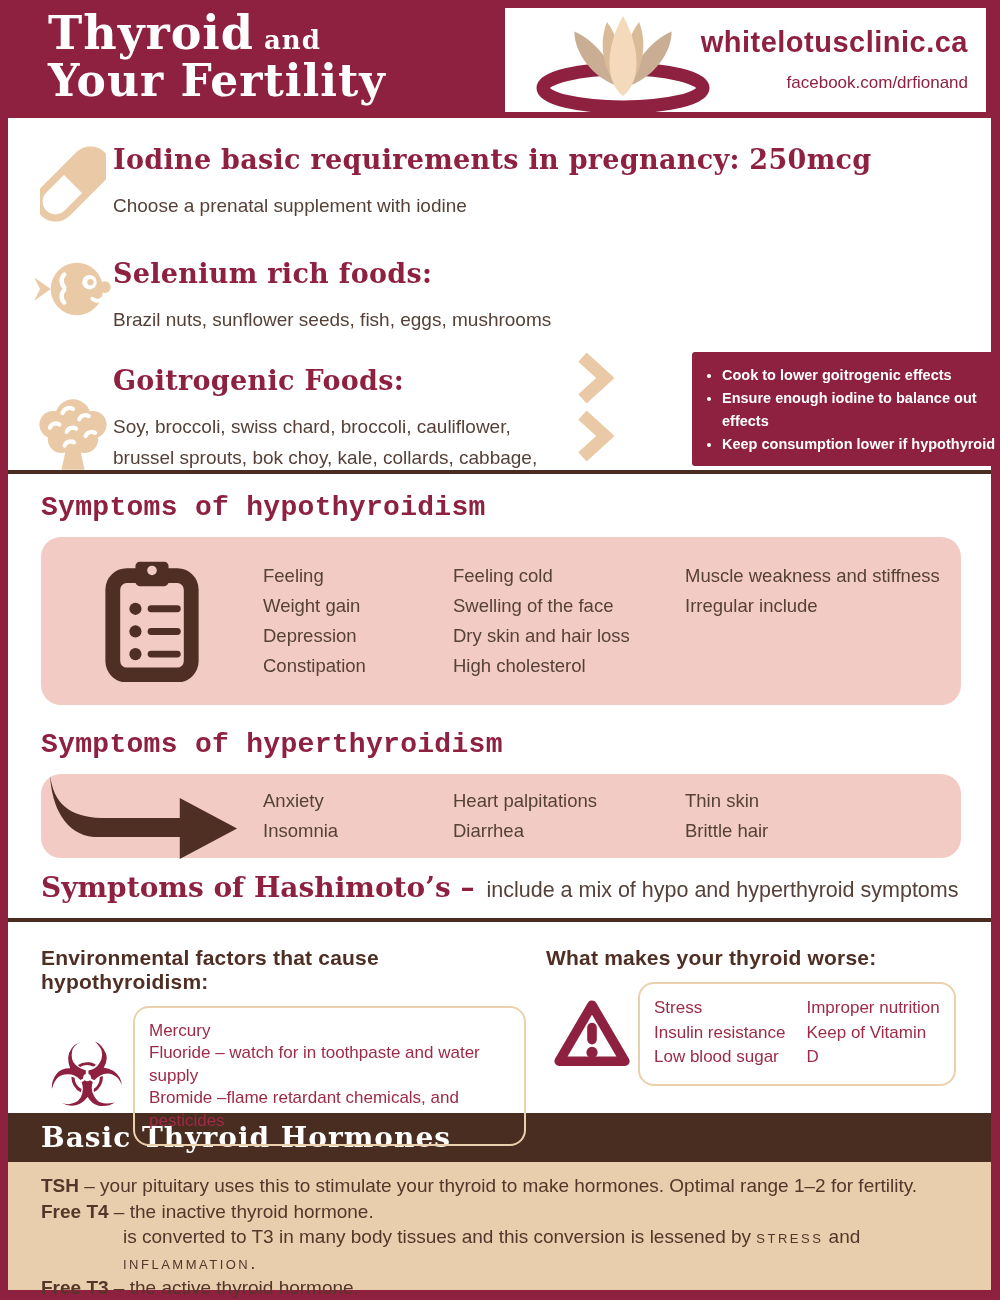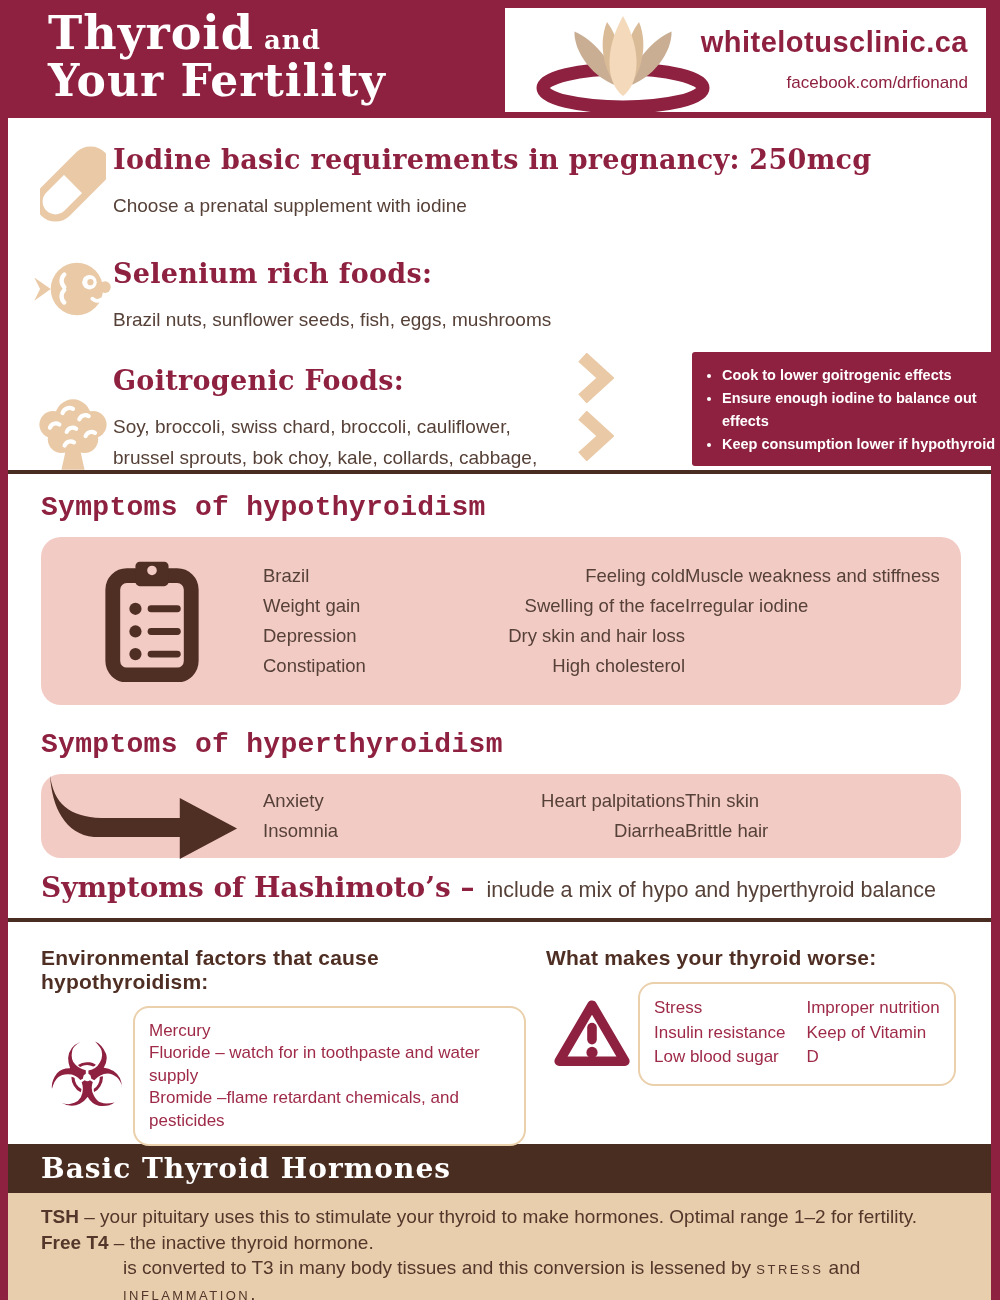--- a/index.html
+++ b/index.html
@@ -53,31 +53,31 @@
 
   
   .sec2{height:444px;position:relative;padding:18px 30px 0 33px;background:#fff;}
   .sym-heading{color:var(--maroon);font-size:28px;letter-spacing:.3px;font-family:Liberation Mono, monospace;}
   .pinkbox{background:var(--pink);border-radius:20px;margin-top:14px;position:relative;}
   .hypo-box{height:168px;display:flex;align-items:center;}
   .hypo-icon-col{width:222px;display:flex;justify-content:center;flex-shrink:0;}
   .sym-cols{display:flex;}
   .sym-col{color:var(--body-brown);font-size:18.5px;line-height:30px;}
   .sym-col-1{width:190px;}
-  .sym-col-2{width:232px;text-align:right;}
+  .sym-col-2{width:232px;}
   .hyper-heading{margin-top:24px;}
   .hyper-box{height:84px;display:flex;align-items:center;}
   .arrow-wrap{width:222px;flex-shrink:0;position:relative;height:100%;}
   .arrow-wrap svg{position:absolute;left:0;top:1px;}
   .hashimoto{margin-top:13px;display:flex;align-items:baseline;}
   .hash-head{color:var(--maroon);font-size:28px;}
   .hash-rest{color:var(--body-brown);font-size:21.5px;margin-left:12px;}
 
   
-  .sec3{height:222px;position:relative;padding:24px 15px 0 33px;background:#fff;display:flex;}
+  .sec3{height:191px;position:relative;padding:24px 15px 0 33px;background:#fff;display:flex;}
   .factor-col-left{width:505px;flex-shrink:0;}
   .factor-col-right{width:425px;}
   .factor-heading{color:var(--darkbrown);font-size:21px;font-weight:bold;letter-spacing:.2px;}
   .factor-row{display:flex;align-items:center;margin-top:12px;}
   .factor-icon-col{width:92px;display:flex;justify-content:center;flex-shrink:0;}
   .factor-box{border:2px solid var(--tan-border);border-radius:16px;padding:12px 14px;
               color:var(--maroon-text);font-size:17px;line-height:1.32;}
   .env-box{width:393px;min-height:104px;display:flex;flex-direction:column;justify-content:center;}
   .worse-box{width:318px;min-height:104px;display:flex;gap:4px;}
   .worse-col{line-height:1.45;}
@@ -223,34 +223,34 @@
               <rect x="50" y="52" width="38" height="8" rx="4"></rect>
             <circle cx="36" cy="82" r="7"></circle>
               <rect x="50" y="78" width="38" height="8" rx="4"></rect>
             <circle cx="36" cy="108" r="7"></circle>
               <rect x="50" y="104" width="38" height="8" rx="4"></rect>
           </g>
         </svg>
       </div>
       <div class="sym-cols">
         <div class="sym-col sym-col-1">
-          <div>Brazil</div>
+          <div>Feeling</div>
           <div>Weight gain</div>
           <div>Depression</div>
           <div>Constipation</div>
         </div>
         <div class="sym-col sym-col-2">
           <div>Feeling cold</div>
           <div>Swelling of the face</div>
           <div>Dry skin and hair loss</div>
           <div>High cholesterol</div>
         </div>
         <div class="sym-col sym-col-3">
           <div>Muscle weakness and stiffness</div>
-          <div>Irregular iodine</div>
+          <div>Irregular include</div>
         </div>
       </div>
     </div>
 
     <div class="sym-heading hyper-heading serif">Symptoms of hyperthyroidism</div>
 
     <div class="pinkbox hyper-box">
       <div class="arrow-wrap">
         <svg width="205" height="84" viewBox="0 0 200 88">
           <path d="M2,0 C6,30 22,44 56,45 L138,45 L138,24 L198,56 L138,88 L138,65 L48,65 C18,62 4,34 2,0 Z" fill="#4F2E23"></path>
@@ -267,21 +267,21 @@
         </div>
         <div class="sym-col sym-col-3">
           <div>Thin skin</div>
           <div>Brittle hair</div>
         </div>
       </div>
     </div>
 
     <div class="hashimoto">
       <span class="hash-head serif">Symptoms of Hashimoto’s –</span>
-      <span class="hash-rest">include a mix of hypo and hyperthyroid balance</span>
+      <span class="hash-rest">include a mix of hypo and hyperthyroid symptoms</span>
     </div>
   </div>
 
   <div class="divider"></div>
 
   <div class="sec3">
 
     <div class="factor-col-left">
       <div class="factor-heading">Environmental factors that cause hypothyroidism:</div>
       <div class="factor-row">

